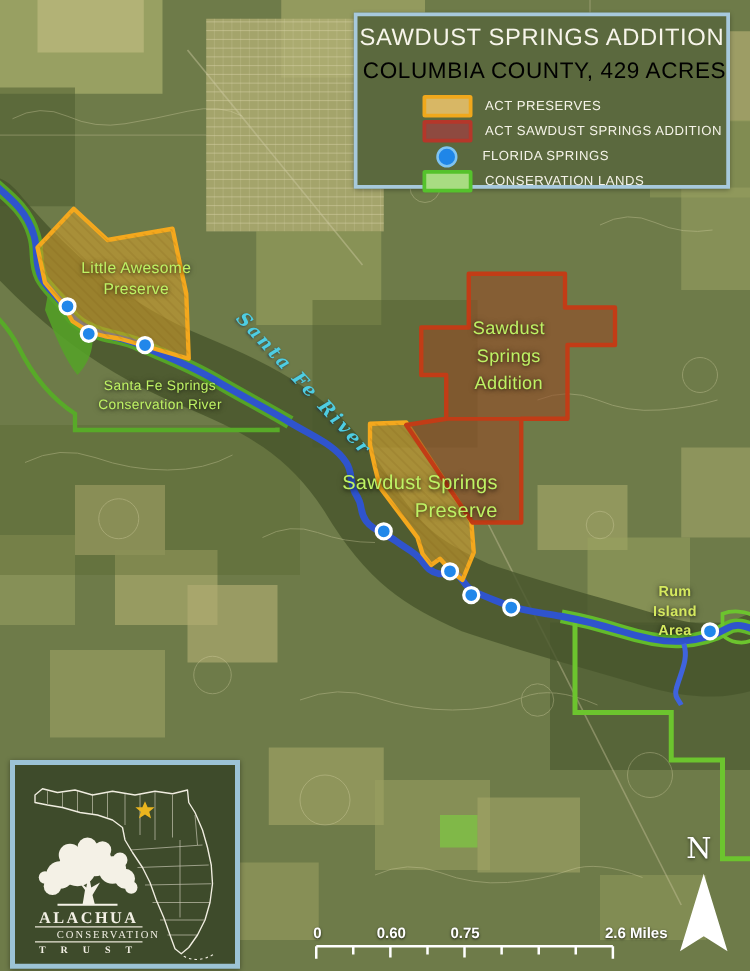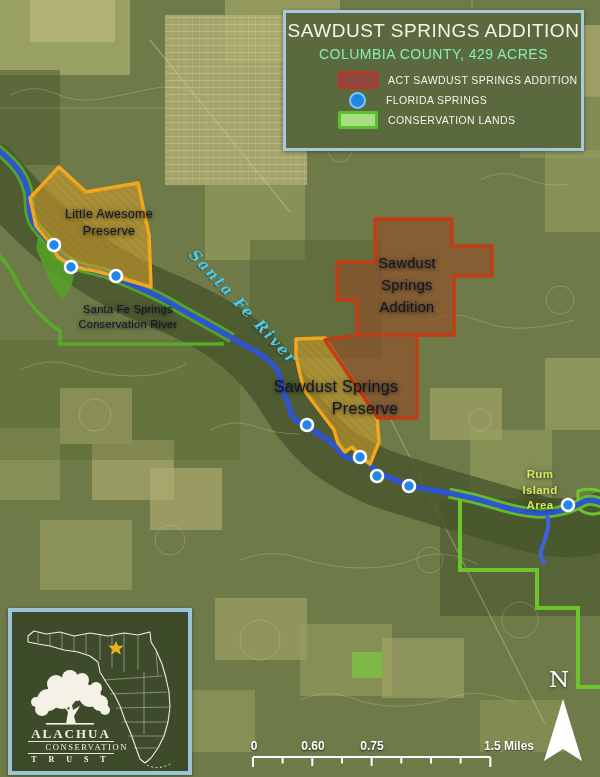--- a/index.html
+++ b/index.html
@@ -1,41 +1,41 @@
 <!DOCTYPE html>
 <html><head>
 <meta charset="utf-8">
 <style>
   html,body{margin:0;padding:0;background:#222;}
   #map-canvas{position:relative;width:600px;height:777px;overflow:hidden;
     font-family:"Liberation Sans",sans-serif;background:#6e7b49;}
   #base-svg{position:absolute;left:0;top:0;}
 
   
-  .map-label{position:absolute;transform:translate(-50%,-50%);color:#0f172a;
+  .map-label{position:absolute;transform:translate(-50%,-50%);color:#bef264;
     text-align:center;white-space:pre-line;letter-spacing:.3px;line-height:1.35;
     text-shadow:0 1px 3px rgba(0,0,0,.55),0 0 6px rgba(0,0,0,.35);pointer-events:none;}
   #lbl-little{left:109px;top:223px;font-size:12.5px;}
   #lbl-santafe-ca{left:128px;top:317px;font-size:11px;}
   #lbl-addition{left:407px;top:286px;font-size:14.5px;line-height:1.5;}
   #lbl-preserve{left:336px;top:398px;font-size:16px;text-align:right;}
   #lbl-rum{left:540px;top:490px;font-size:11.5px;font-weight:bold;}
   #lbl-gilchrist{left:527px;top:543px;font-size:11.5px;}
   #lbl-river{left:243px;top:307px;font-size:15px;font-family:"DejaVu Serif",serif;
     font-style:italic;font-weight:600;letter-spacing:2px;white-space:nowrap;
     transform:translate(-50%,-50%) rotate(47deg);
     text-shadow:0 1px 2px rgba(10,30,70,.6);}
 
   
   #title-box{position:absolute;left:283px;top:10px;width:295px;height:135px;
     border:3px solid #a7c9dc;box-shadow:0 1px 4px rgba(0,0,0,.4);}
   #title-box .map-title{margin-top:7px;text-align:center;color:#f7f5ea;
     font-size:19px;letter-spacing:.5px;}
-  #title-box .map-subtitle{margin-top:4px;text-align:center;color:#86efac;
-    font-size:14px;letter-spacing:.5px;}
+  #title-box .map-subtitle{margin-top:4px;text-align:right;color:#000000;
+    font-size:18px;letter-spacing:.5px;}
   .legend{margin-top:8px;}
   .legend-row{display:flex;align-items:center;height:20px;padding-left:52px;}
   .swatch{width:34px;height:12px;border:3px solid;border-radius:2px;flex:none;margin-right:10px;}
   .swatch.dot{width:13px;height:13px;border:2px solid #7fc4f2;border-radius:50%;
     margin-left:11px;margin-right:20px;}
   .legend-label{color:#f5f3e8;font-size:10.5px;letter-spacing:.4px;white-space:nowrap;}
 
   
   #inset{position:absolute;left:8px;top:608px;width:176px;height:159px;
     border:4px solid #9cc3d6;box-shadow:0 1px 4px rgba(0,0,0,.4);}
@@ -183,20 +183,24 @@
 Addition</div>
   <div class="map-label" id="lbl-preserve">Sawdust Springs
 Preserve</div>
   <div class="map-label" id="lbl-rum" style="color: rgb(213, 233, 95);">Rum Island Area</div>
 
   <div id="title-box" style="background-color: rgb(91, 105, 62); border-color: rgb(167, 201, 220);">
     <div class="map-title">SAWDUST SPRINGS ADDITION</div>
     <div class="map-subtitle">COLUMBIA COUNTY, 429 ACRES</div>
     <div class="legend">
       <div class="legend-row">
+        <span class="swatch" style="background-color: rgb(216, 183, 101); border-color: rgb(240, 168, 28);"></span>
+        <span class="legend-label">ACT PRESERVES</span>
+      </div>
+      <div class="legend-row">
         <span class="swatch" style="background-color: rgb(142, 74, 64); border-color: rgb(181, 55, 42);"></span>
         <span class="legend-label">ACT SAWDUST SPRINGS ADDITION</span>
       </div>
       <div class="legend-row">
         <span class="swatch dot" style="background-color: rgb(31, 134, 232); border-color: rgb(127, 196, 242);"></span>
         <span class="legend-label">FLORIDA SPRINGS</span>
       </div>
       <div class="legend-row">
         <span class="swatch" style="background-color: rgb(168, 220, 130); border-color: rgb(85, 194, 44);"></span>
         <span class="legend-label">CONSERVATION LANDS</span>
@@ -255,21 +259,21 @@
   </div>
 
   <div id="north-n">N</div>
   <svg id="north-svg" width="46" height="70" viewBox="0 0 46 70">
     <path d="M23,2 L42,64 L23,52 L4,64 Z" fill="#ffffff"></path>
   </svg>
 
   <span class="scale-num" style="left:254px;">0</span>
   <span class="scale-num" style="left:313px;">0.60</span>
   <span class="scale-num" style="left:372px;">0.75</span>
-  <span class="scale-num" style="left:509px;">1.5 Miles</span>
+  <span class="scale-num" style="left:509px;">2.6 Miles</span>
   <svg id="scale-svg" width="245" height="16" viewBox="0 0 245 16">
     <g stroke="#ffffff" stroke-width="2">
       <path d="M3,4 H240.3"></path>
       <path d="M3,4 V14"></path>
         <path d="M32.6,4 V10.5"></path>
         <path d="M62.3,4 V13"></path>
         <path d="M92,4 V10.5"></path>
       <path d="M121.6,4 V13"></path>
         <path d="M151.3,4 V10.5"></path>
         <path d="M181,4 V10.5"></path>

